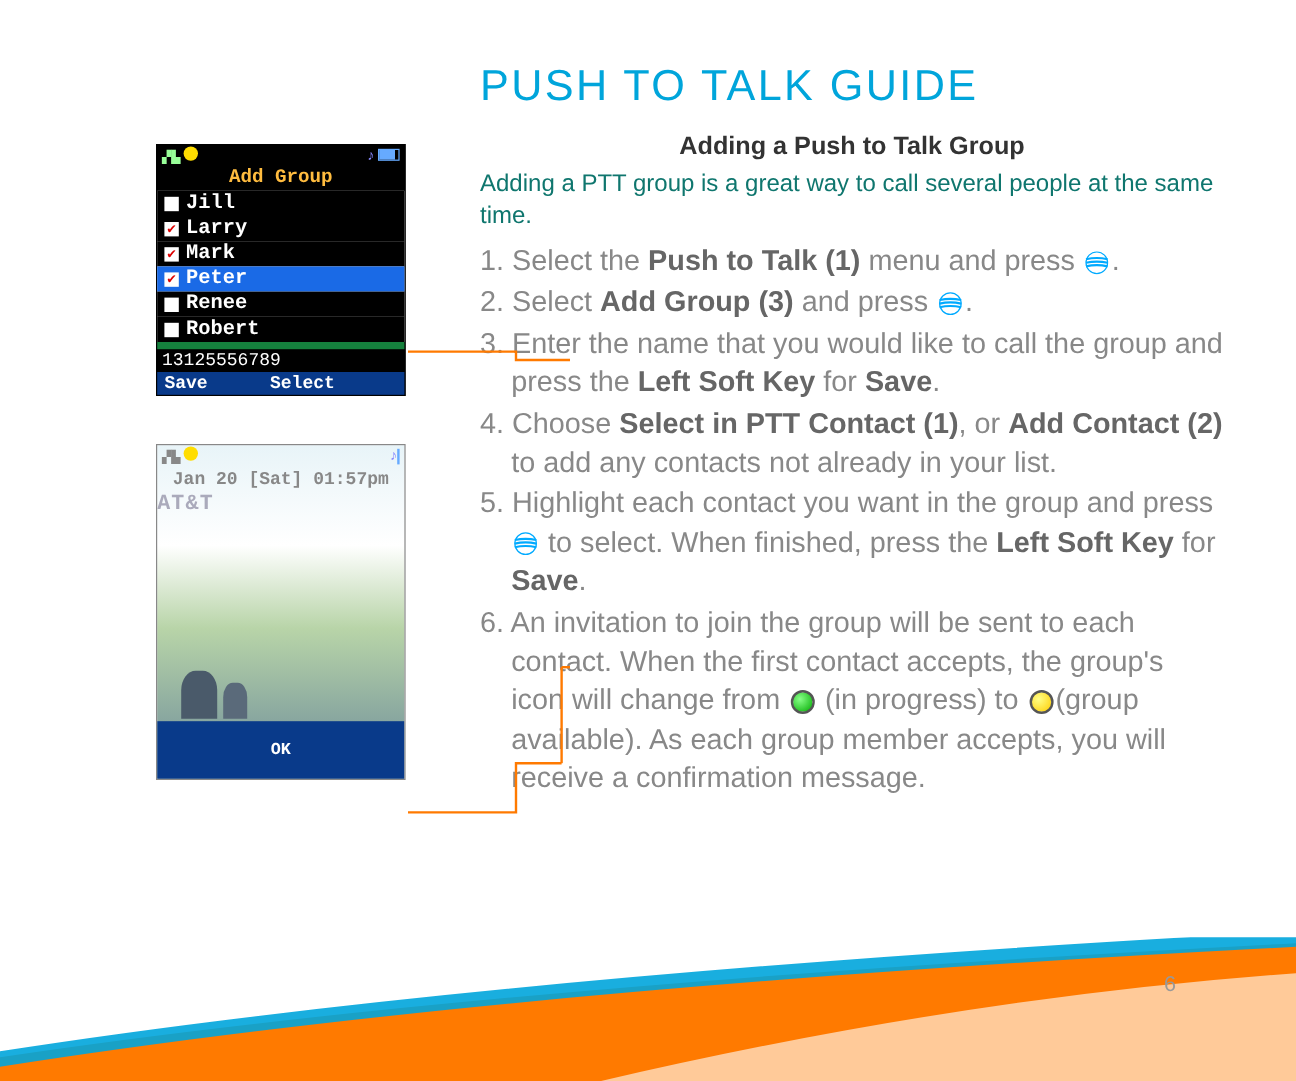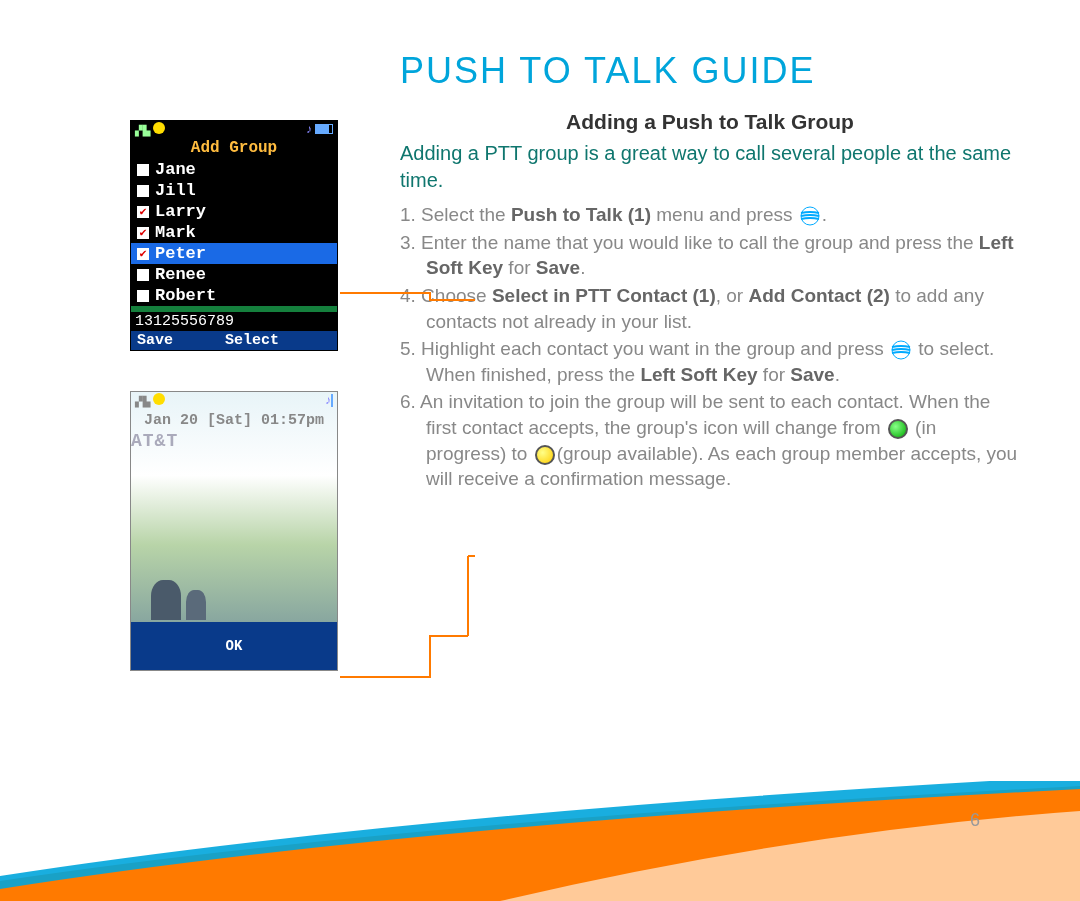--- a/index.html
+++ b/index.html
@@ -44,21 +44,21 @@
   }
   .body-text {
     color: #0f766e;
     font-size: 20px;
     line-height: 1.35;
     margin-bottom: 8px;
   }
   .steps { counter-reset: step; }
   .step {
     color: #888;
-    font-size: 19px;
+    font-size: 24px;
     line-height: 1.35;
     padding-left: 26px;
     text-indent: -26px;
     margin-bottom: 2px;
   }
   .step b { color: #666; font-weight: bold; }
   .att-icon {
     display: inline-block;
     width: 20px; height: 20px;
     vertical-align: middle;
@@ -140,24 +140,20 @@
         <span class="sig">▞▙ <span class="smiley"></span></span>
         <span class="batt">
             <span class="note">♪</span>
             <span class="batt-icon"></span>
           </span>
       </div>
       <div class="p1-title">Add Group</div>
       <div class="p1-list">
         <div class="p1-item">
             <span class="p1-box"></span>
-            <span>Jane</span>
-          </div>
-        <div class="p1-item">
-            <span class="p1-box"></span>
             <span>Jill</span>
           </div>
         <div class="p1-item">
             <span class="p1-check">✔</span>
             <span>Larry</span>
           </div>
         <div class="p1-item">
             <span class="p1-check">✔</span>
             <span>Mark</span>
           </div>
@@ -201,20 +197,24 @@
     <h1 class="title">PUSH TO TALK GUIDE</h1>
     <h2 class="subtitle">Adding a Push to Talk Group</h2>
     <p class="body-text">Adding a PTT group is a great way to call several people at the same time.</p>
 
     <div class="steps">
       <p class="step"><span>1. Select the </span><b>Push to Talk (1)</b><span> menu and press </span><span class="att-icon"><svg viewBox="0 0 20 20">
               <circle cx="10" cy="10" r="9" fill="#fff" stroke="#0af" stroke-width="1"></circle>
               <path d="M1 7 Q10 5 19 7 M1 10 Q10 8 19 10 M1 13 Q10 11 19 13" stroke="#0af" stroke-width="1.8" fill="none"></path>
             </svg></span><span>.</span></p>
 
+      <p class="step"><span>2. Select </span><b>Add Group (3)</b><span> and press </span><span class="att-icon"><svg viewBox="0 0 20 20">
+              <circle cx="10" cy="10" r="9" fill="#fff" stroke="#0af" stroke-width="1"></circle>
+              <path d="M1 7 Q10 5 19 7 M1 10 Q10 8 19 10 M1 13 Q10 11 19 13" stroke="#0af" stroke-width="1.8" fill="none"></path>
+            </svg></span><span>.</span></p>
 
       <p class="step"><span>3. Enter the name that you would like to call the group and press the </span><b>Left Soft Key</b><span> for </span><b>Save</b><span>.</span></p>
 
       <p class="step"><span>4. Choose </span><b>Select in PTT Contact (1)</b><span>, or </span><b>Add Contact (2)</b><span> to add any contacts not already in your list.</span></p>
 
       <p class="step"><span>5. Highlight each contact you want in the group and press </span><span class="att-icon"><svg viewBox="0 0 20 20">
               <circle cx="10" cy="10" r="9" fill="#fff" stroke="#0af" stroke-width="1"></circle>
               <path d="M1 7 Q10 5 19 7 M1 10 Q10 8 19 10 M1 13 Q10 11 19 13" stroke="#0af" stroke-width="1.8" fill="none"></path>
             </svg></span><span> to select. When finished, press the </span><b>Left Soft Key</b><span> for </span><b>Save</b><span>.</span></p>
 

